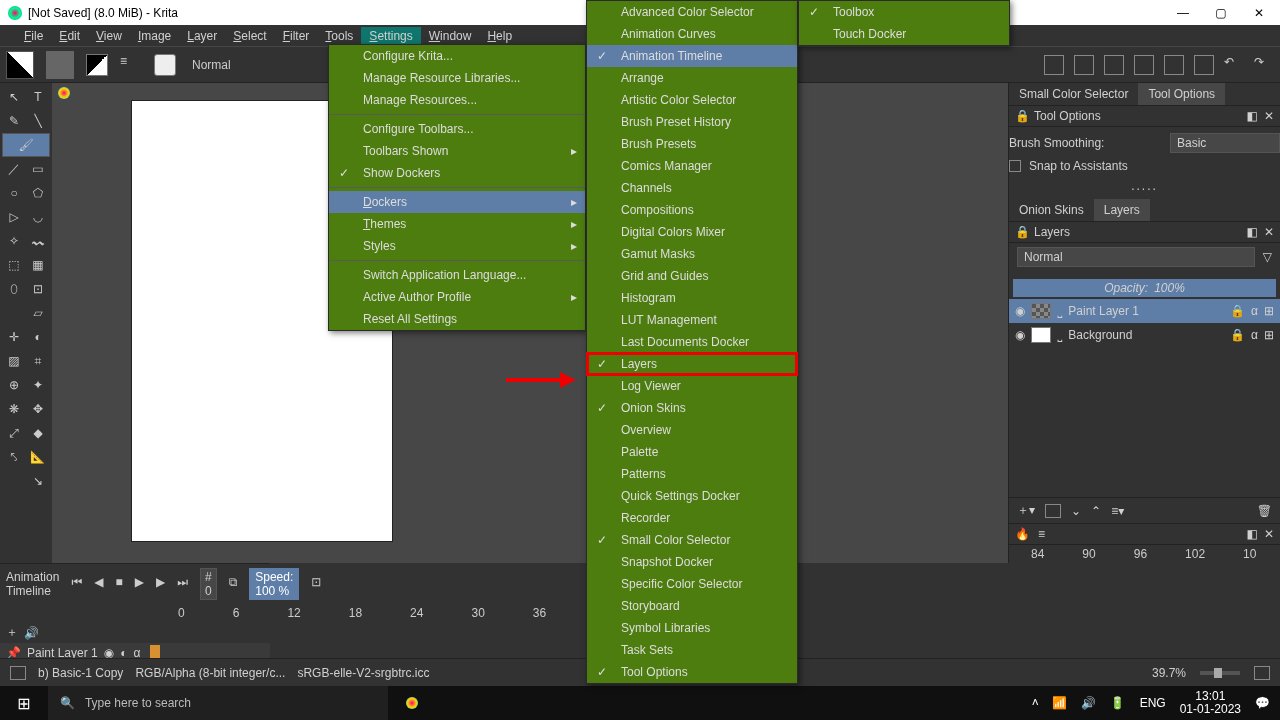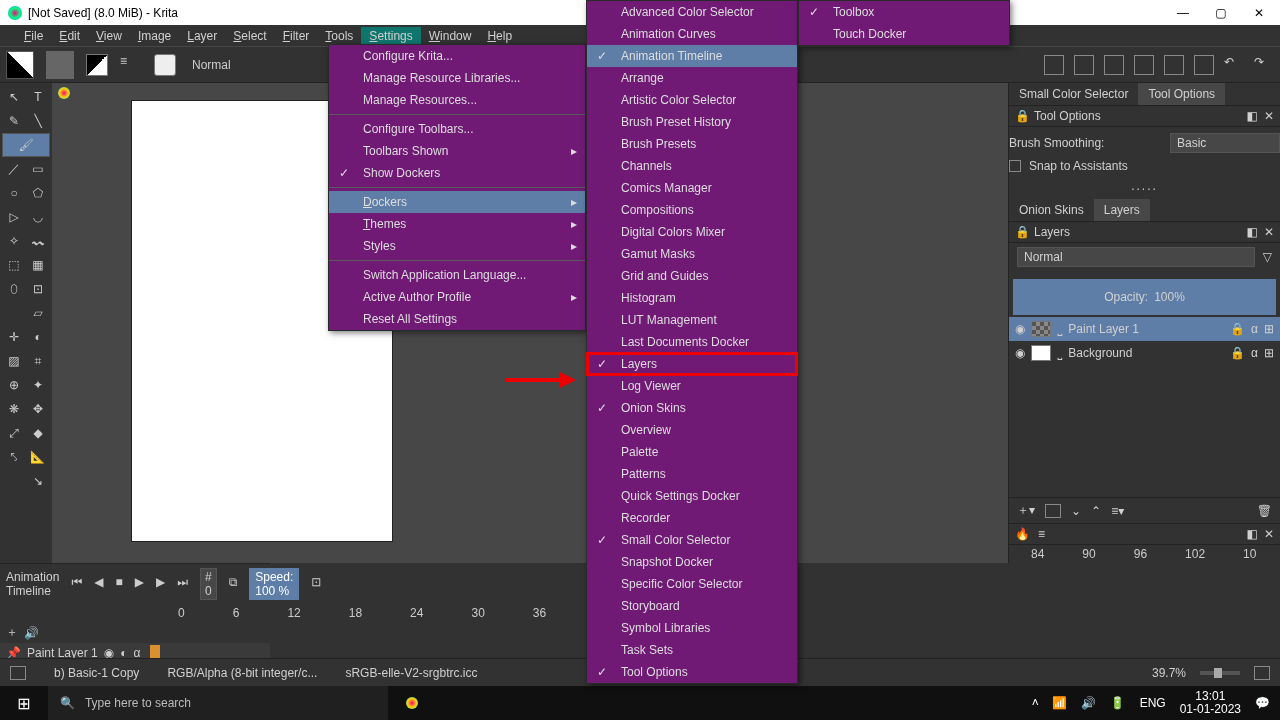--- a/index.html
+++ b/index.html
@@ -35,36 +35,36 @@
 .dock-header .sp { margin-left: auto; display: flex; gap: 6px; }
 .dock-body { padding: 6px 0; }
 .field-row { display: flex; align-items: center; gap: 8px; margin-bottom: 6px; }
 .field-row label { flex: 1; }
 .sel { background: #474747; border: 1px solid #555; padding: 2px 6px; width: 110px; }
 .layer-row { display: flex; align-items: center; gap: 6px; padding: 4px 6px; }
 .layer-row.sel-row { background: #5e7ea7; }
 .thumb { width: 20px; height: 16px; border: 1px solid #777; }
 .thumb.chk { background-image: linear-gradient(45deg,#888 25%,transparent 25%,transparent 75%,#888 75%),linear-gradient(45deg,#888 25%,#555 25%,#555 75%,#888 75%); background-size: 8px 8px; background-position: 0 0,4px 4px; }
 .thumb.white { background: #fff; }
-.opacity-bar { background: #5e7ea7; padding: 11px 8px; margin: 2px 4px; text-align: right; display: flex; justify-content: center; gap: 6px; }
+.opacity-bar { background: #5e7ea7; padding: 2px 8px; margin: 2px 4px; text-align: right; display: flex; justify-content: center; gap: 6px; font-style: italic; }
 .timeline { position: absolute; left: 0; right: 1010px; top: 563px; height: 95px; background: #323232; border-top: 1px solid #232323; }
 .tl-head { display: flex; align-items: center; padding: 4px 6px; gap: 12px; }
 .tl-btn { width: 18px; height: 18px; color: #ccc; text-align: center; }
 .tl-field { background: #474747; border: 1px solid #555; padding: 1px 4px; width: 44px; }
 .tl-speed { background: #5e7ea7; padding: 2px 6px; color: #fff; }
 .tl-ruler { display: flex; padding: 2px 8px; gap: 48px; color: #ccc; font-size: 11px; margin-left: 170px; }
 .tl-layer { display: flex; align-items: center; gap: 6px; padding: 2px 6px; }
-.statusbar { position: absolute; bottom: 34px; left: 0; right: 0; height: 28px; background: #323232; border-top: 1px solid #222; display: flex; align-items: center; padding: 0 10px; gap: 28px; }
+.statusbar { position: absolute; bottom: 34px; left: 0; right: 0; height: 28px; background: #323232; border-top: 1px solid #222; display: flex; align-items: center; padding: 0 10px; gap: 12px; }
 .statusbar .right { margin-left: auto; display: flex; gap: 14px; align-items: center; }
 .taskbar { position: absolute; bottom: 0; left: 0; right: 0; height: 34px; background: #101010; display: flex; align-items: center; color: #fff; }
 .taskbar .start { width: 48px; text-align: center; font-size: 16px; }
 .taskbar .search { flex: 0 0 340px; background: #202020; height: 34px; display: flex; align-items: center; padding: 0 12px; gap: 10px; color: #bbb; }
 .taskbar .tray { margin-left: auto; display: flex; align-items: center; gap: 14px; padding: 0 10px; font-size: 11px; }
 .tray .clock { text-align: center; line-height: 1.1; }
-.menu { position: absolute; background: #701a75; border: 1px solid #2a2a2a; box-shadow: 2px 2px 6px rgba(0,0,0,.5); color: #ddd; }
+.menu { position: absolute; background: #4d7c0f; border: 1px solid #2a2a2a; box-shadow: 2px 2px 6px rgba(0,0,0,.5); color: #ddd; }
 .menu .mi { padding: 4px 26px 4px 34px; position: relative; white-space: nowrap; }
 .menu .mi .arrow { position: absolute; right: 8px; }
 .menu .mi .chk { position: absolute; left: 10px; }
 .menu .mi.hl { background: #5e7ea7; }
 .menu .mi.boxed { outline: 3px solid #e00; outline-offset: -2px; }
 .menu1 { left: 328px; top: 44px; width: 258px; }
 .menu2 { left: 586px; top: 0; width: 212px; }
 .menu3 { left: 798px; top: 0; width: 212px; }
 .sep { height: 1px; background: #5a5a5a; margin: 3px 0; }
 .red-arrow { position: absolute; left: 506px; top: 372px; width: 70px; height: 16px; }
@@ -349,22 +349,22 @@
     <div class="mi">Reset All Settings</div>
   </div>
 <div class="menu menu2" id="menu2">
     <div class="mi">Advanced Color Selector</div>
     <div class="mi">Animation Curves</div>
     <div class="mi hl"><span class="chk">✓</span>Animation Timeline</div>
     <div class="mi">Arrange</div>
     <div class="mi">Artistic Color Selector</div>
     <div class="mi">Brush Preset History</div>
     <div class="mi">Brush Presets</div>
+    <div class="mi">Comics Manager</div>
     <div class="mi">Channels</div>
-    <div class="mi">Comics Manager</div>
     <div class="mi">Compositions</div>
     <div class="mi">Digital Colors Mixer</div>
     <div class="mi">Gamut Masks</div>
     <div class="mi">Grid and Guides</div>
     <div class="mi">Histogram</div>
     <div class="mi">LUT Management</div>
     <div class="mi">Last Documents Docker</div>
     <div class="mi boxed"><span class="chk">✓</span>Layers</div>
     <div class="mi">Log Viewer</div>
     <div class="mi"><span class="chk">✓</span>Onion Skins</div>

